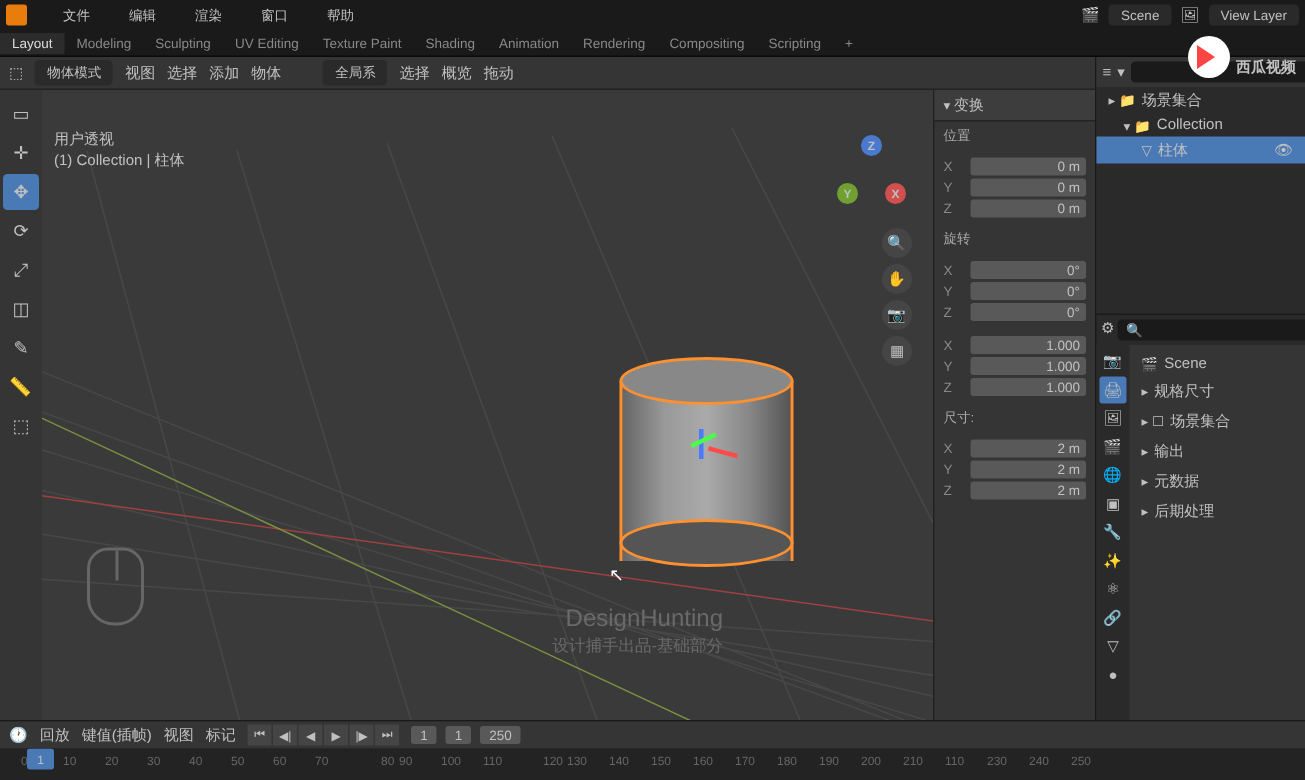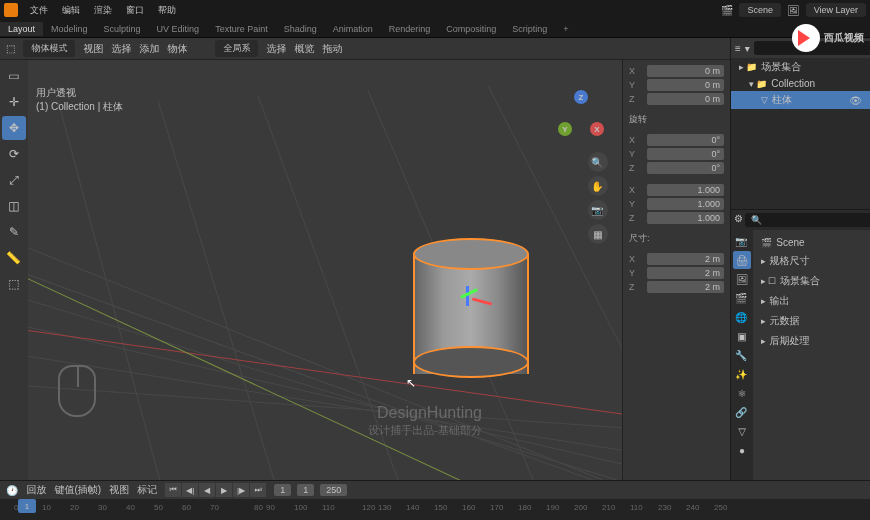--- a/index.html
+++ b/index.html
@@ -1,17 +1,17 @@
 <!DOCTYPE html>
 <html><head>
 <meta charset="utf-8">
 <style>
 *{margin:0;padding:0;box-sizing:border-box;font-family:sans-serif;font-size:10px;color:#c0c0c0;user-select:none}
 body{width:870px;height:520px;background:#232323;overflow:hidden;position:relative}
-.topbar{height:20px;background:#1a1a1a;display:flex;align-items:center;padding:0 4px;gap:2px}
+.topbar{height:20px;background:#1a1a1a;display:flex;align-items:center;padding:0 4px;gap:14px}
 .topbar .menu-item{padding:2px 6px;cursor:pointer;font-size:9px}
 .logo-icon{width:14px;height:14px;background:#e87d0d;border-radius:2px;margin-right:4px}
 .scene-info{margin-left:auto;display:flex;align-items:center;gap:6px;font-size:9px}
 .workspace-tabs{height:18px;background:#1a1a1a;display:flex;align-items:center;border-bottom:1px solid #0a0a0a}
 .ws-tab{padding:2px 8px;font-size:9px;cursor:pointer;color:#888}
 .ws-tab.active{background:#2c2c2c;color:#ddd}
 .main-area{display:flex;height:442px}
 .header-row{height:22px;background:#353535;display:flex;align-items:center;padding:0 6px;gap:8px;font-size:9px;border-bottom:1px solid #222}
 .dropdown{background:#2a2a2a;padding:2px 8px;border-radius:3px;font-size:9px}
 .left-tools{width:28px;background:#353535;display:flex;flex-direction:column;padding:4px 2px;gap:2px}
@@ -29,21 +29,21 @@
 .gizmo-g{position:absolute;left:4px;top:-6px;width:18px;height:3px;background:#4aff4a;transform:rotate(-25deg)}
 .nav-gizmo{position:absolute;right:14px;top:28px;width:56px;height:56px;z-index:6}
 .nav-dot{position:absolute;width:14px;height:14px;border-radius:50%;font-size:8px;display:flex;align-items:center;justify-content:center;font-weight:bold}
 .nav-tools{position:absolute;right:14px;top:92px;display:flex;flex-direction:column;gap:4px;z-index:6}
 .nav-tool{width:20px;height:20px;background:#454545;border-radius:50%;display:flex;align-items:center;justify-content:center;font-size:10px;cursor:pointer}
 .mouse-indicator{position:absolute;left:30px;bottom:55px;width:46px;height:60px;z-index:6}
 .mouse-body{width:38px;height:52px;border:2px solid #666;border-radius:14px 14px 18px 18px;position:relative}
 .mouse-body::before{content:'';position:absolute;top:0;left:50%;width:2px;height:20px;background:#666}
 .watermark{position:absolute;right:140px;bottom:58px;font-size:16px;color:#6a6a6a;z-index:6}
 .watermark2{position:absolute;right:140px;bottom:42px;font-size:11px;color:#6a6a6a;z-index:6}
-.xigua{position:absolute;right:6px;top:24px;font-size:22px;color:#fff;font-weight:bold;z-index:20;display:flex;align-items:center;gap:4px}
+.xigua{position:absolute;right:6px;top:24px;font-size:22px;color:#fff;font-weight:bold;z-index:20;display:flex;align-items:flex-end;gap:4px}
 .xigua-icon{width:28px;height:28px;background:#fff;border-radius:50%;position:relative}
 .xigua-icon::after{content:'';position:absolute;left:6px;top:6px;border-left:12px solid #ff4444;border-top:8px solid transparent;border-bottom:8px solid transparent}
 .n-panel{width:108px;background:#353535;border-left:1px solid #222}
 .n-header{background:#3d3d3d;padding:3px 6px;font-size:9px;border-bottom:1px solid #222}
 .n-section{padding:3px 6px;font-size:9px;color:#aaa}
 .n-row{display:flex;align-items:center;margin:2px 0}
 .n-label{width:14px;font-size:9px;color:#888}
 .n-field{flex:1;background:#595959;padding:1px 4px;border-radius:2px;text-align:right;font-size:9px;margin-left:4px}
 .right-panel{width:140px;background:#2a2a2a;border-left:1px solid #1a1a1a;display:flex;flex-direction:column}
 .outliner{height:172px;background:#2a2a2a;border-bottom:1px solid #1a1a1a}
@@ -183,20 +183,22 @@
 
         <div class="mouse-indicator">
             <div class="mouse-body"></div>
           </div>
 
         <div class="watermark">DesignHunting</div>
         <div class="watermark2">设计捕手出品-基础部分</div>
       </div>
 
       <div class="n-panel">
+        <div class="n-header">▾ <span>变换</span></div>
+        <div class="n-section">位置</div>
         <div class="n-section">
           <div class="n-row">
               <span class="n-label">X</span>
               <span class="n-field">0 m</span>
             </div>
           <div class="n-row">
               <span class="n-label">Y</span>
               <span class="n-field">0 m</span>
             </div>
           <div class="n-row">

